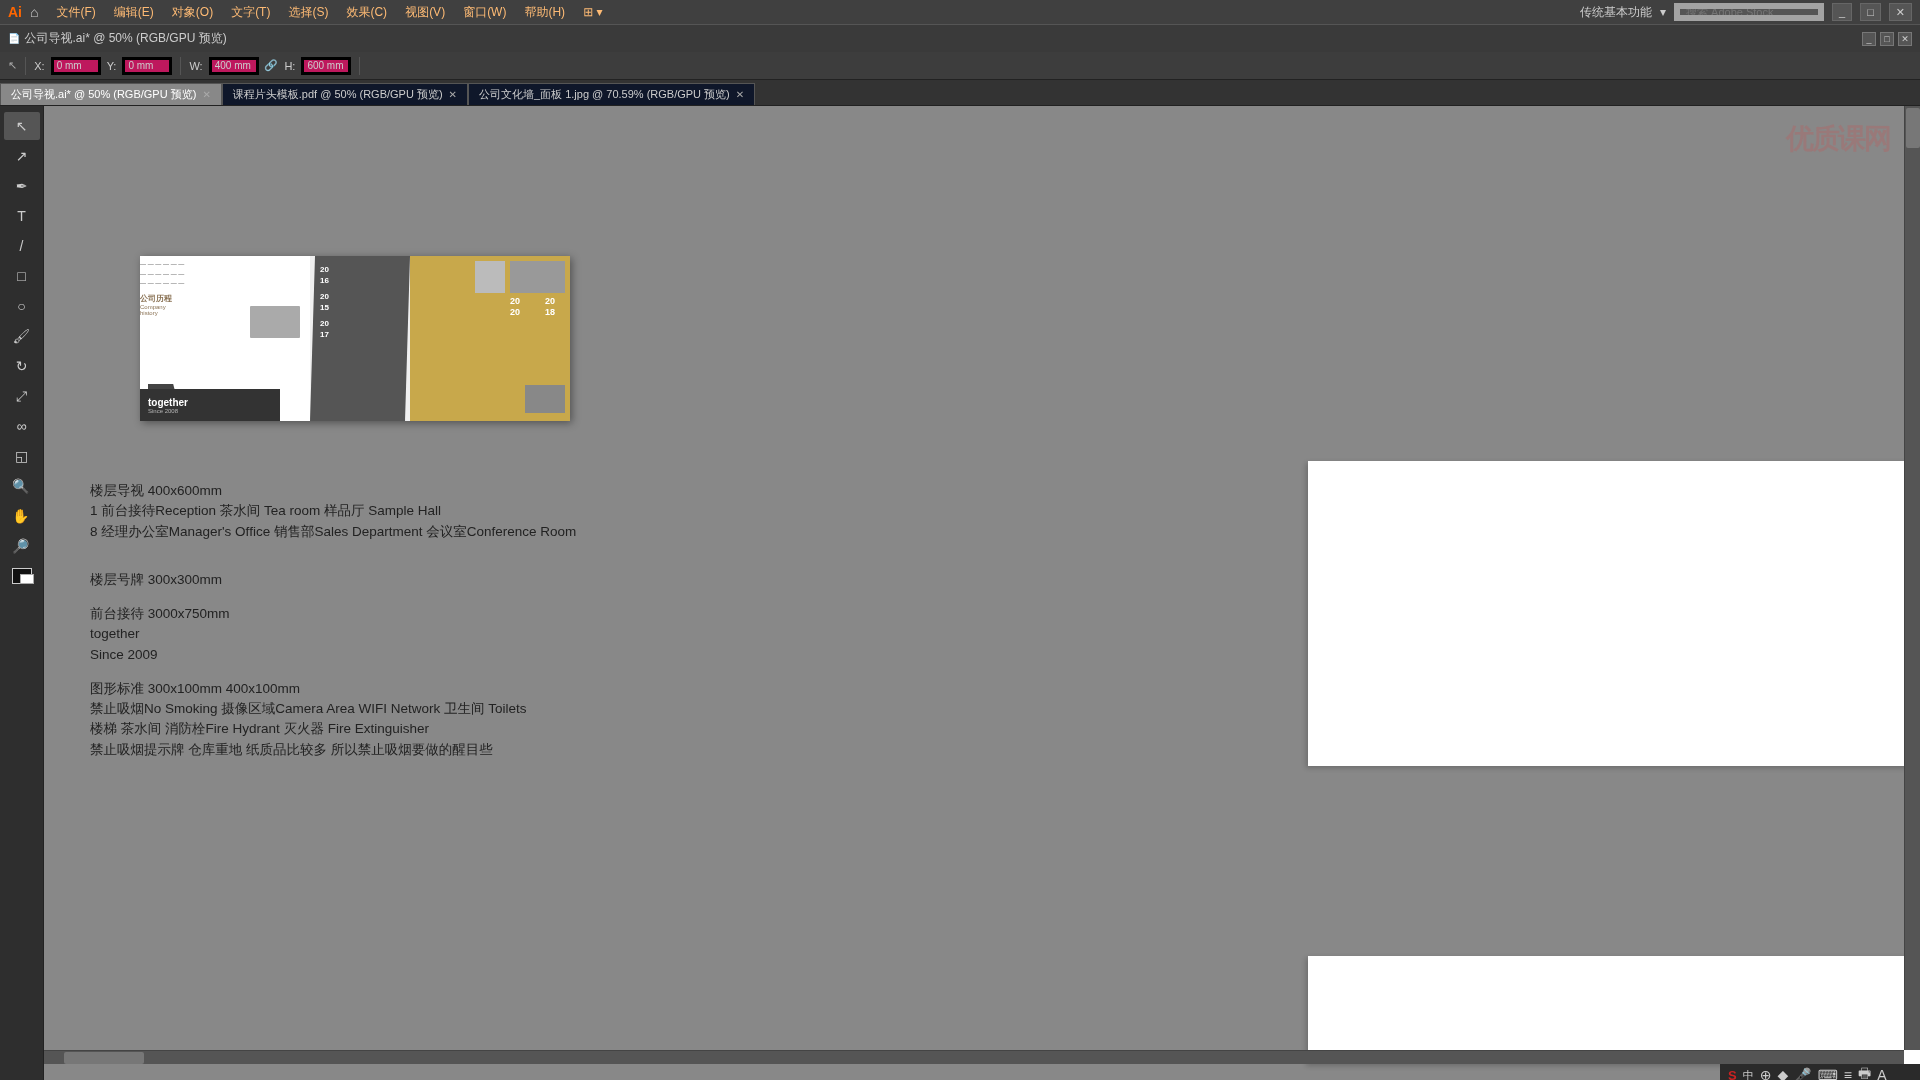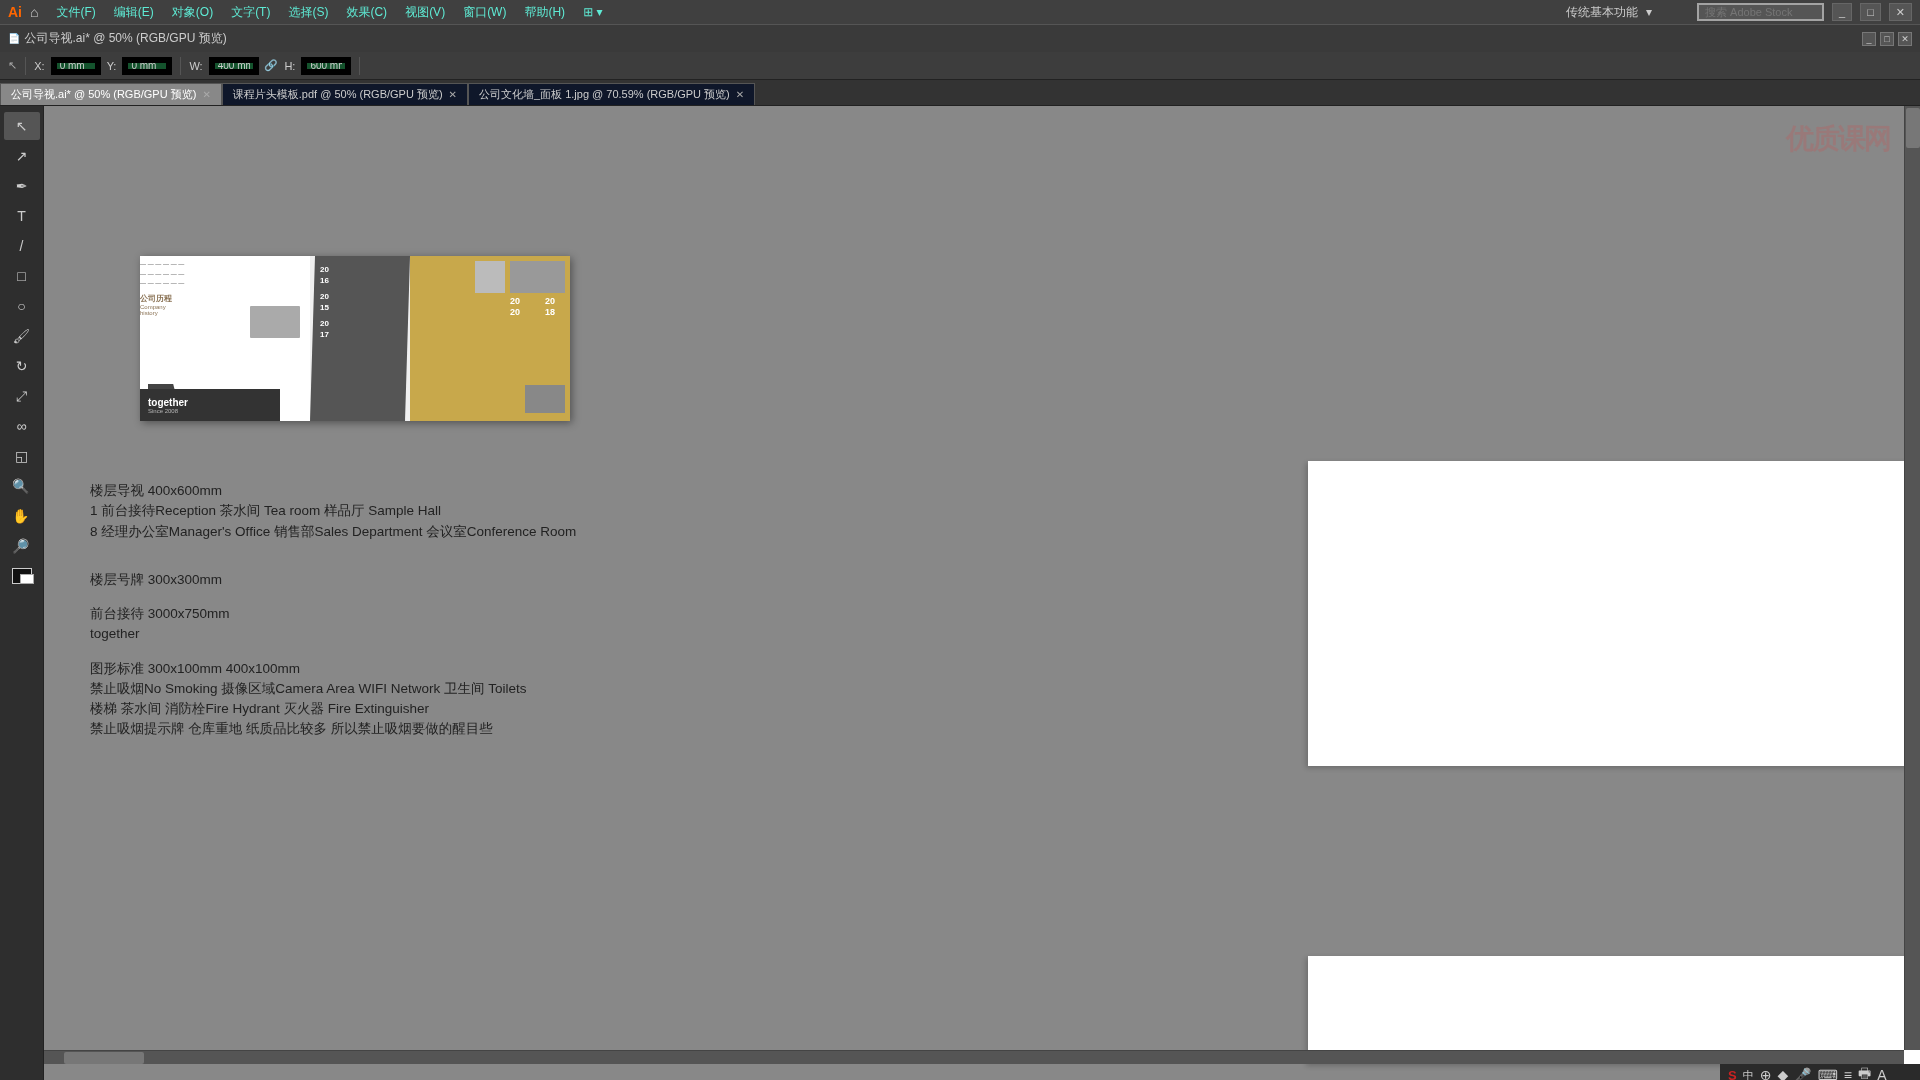--- a/index.html
+++ b/index.html
@@ -32,40 +32,39 @@
       margin-right: 6px;
     }
     .menu-bar .home-icon {
       margin-right: 8px;
       font-size: 14px;
       color: #ccc;
     }
     .menu-item {
       padding: 2px 8px;
       cursor: pointer;
-      color: #5eead4;
+      color: #fdba74;
       font-size: 12px;
     }
     .menu-spacer { flex: 1; }
     .menu-right {
       display: flex;
       align-items: center;
       gap: 8px;
       color: #ccc;
       font-size: 12px;
     }
     .search-box {
       background: #555;
-      border: 2px solid #a3a3a3;
+      border: 6px solid #a3a3a3;
       color: #ccc;
       padding: 1px 6px;
       font-size: 11px;
-      width: 127px;
+      width: 150px;
       height: 18px;
-      margin-left: 37px;
     }
     .btn-icon {
       background: #555;
       border: 1px solid #666;
       color: #ccc;
       padding: 1px 6px;
       font-size: 11px;
       cursor: pointer;
       height: 18px;
     }
@@ -280,22 +279,22 @@
     }
     .ctrl-sep {
       width: 1px;
       height: 18px;
       background: #555;
       margin: 0 2px;
     }
     .ctrl-input {
       width: 50px;
       height: 18px;
-      background: #14532d;
-      border: 6px solid #000000;
+      background: #be185d;
+      border: 3px solid #000000;
       color: #ccc;
       font-size: 10px;
       padding: 0 3px;
     }
 
     
     .brand-watermark {
       position: absolute;
       top: 8px;
       right: 30px;
@@ -445,20 +444,21 @@
   <div class="text-content">
     <div style="font-weight:normal;">楼层导视 400x600mm</div>
     <div>1  前台接待Reception  茶水间 Tea room 样品厅 Sample Hall</div>
     <div>8 经理办公室Manager's Office 销售部Sales Department 会议室Conference Room</div>
     <div class="section-gap"></div>
     <div class="section-gap"></div>
     <div>楼层号牌 300x300mm</div>
     <div class="section-gap"></div>
     <div>前台接待 3000x750mm</div>
     <div>together</div>
+    <div>Since 2009</div>
     <div class="section-gap"></div>
     <div>图形标准 300x100mm  400x100mm</div>
     <div>禁止吸烟No Smoking 摄像区域Camera Area WIFI Network 卫生间 Toilets</div>
     <div>楼梯 茶水间 消防栓Fire Hydrant 灭火器 Fire Extinguisher</div>
     <div>禁止吸烟提示牌 仓库重地 纸质品比较多 所以禁止吸烟要做的醒目些</div>
   </div>
 
   <div class="right-panel"></div>
 
   <div class="bottom-right-panel"></div>

